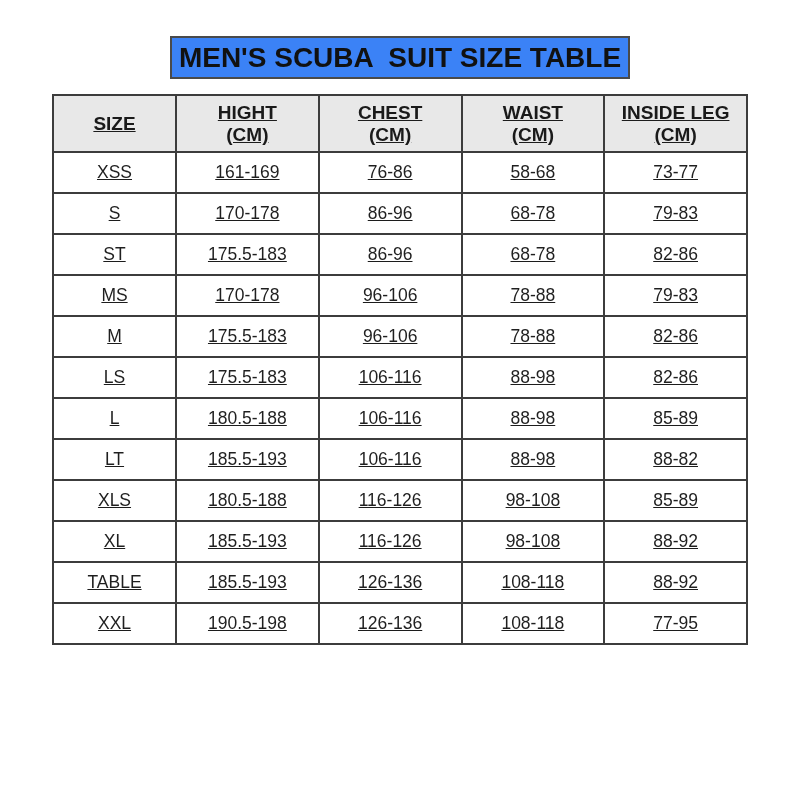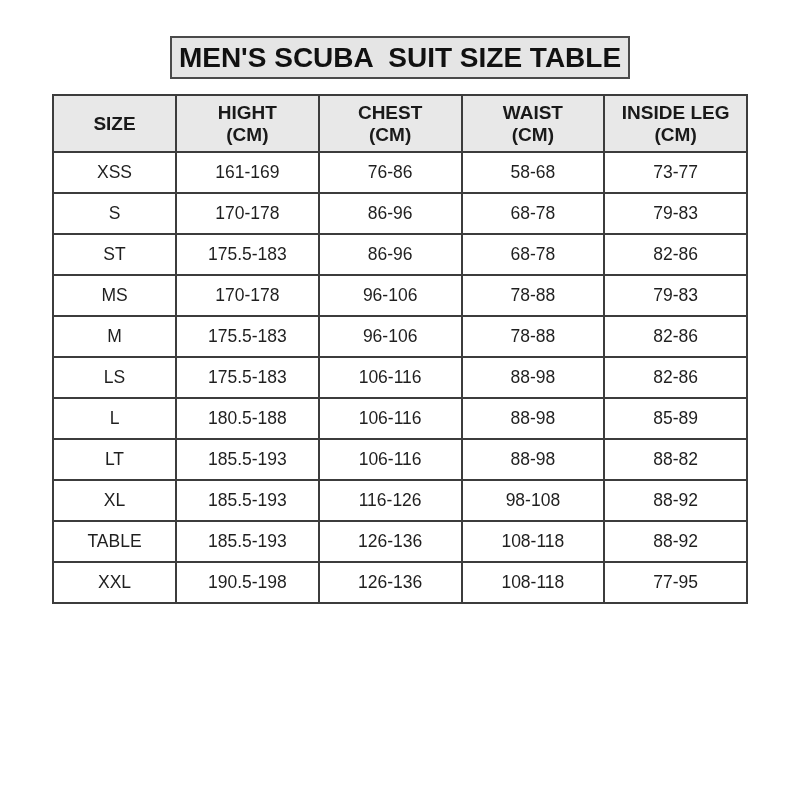--- a/index.html
+++ b/index.html
@@ -11,38 +11,39 @@
   }
   .page {
     width: 800px;
     height: 800px;
     background: #ffffff;
   }
   .title-box {
     width: 460px;
     margin: 36px auto 0 auto;
     border: 2px solid #4a4a4a;
-    background: #e5e5e5;
+    background: #3b82f6;
     height: 43px;
     display: flex;
     align-items: center;
     justify-content: center;
   }
   .title-text {
     font-weight: bold;
     font-size: 28px;
     letter-spacing: 0px;
     color: #111111;
     white-space: pre;
   }
   table.size-table {
     margin: 15px auto 0 auto;
     border-collapse: collapse;
     table-layout: fixed;
     width: 694px;
+    text-decoration: underline;
   }
   table.size-table th,
   table.size-table td {
     border: 2px solid #3c3c3c;
     text-align: center;
     vertical-align: middle;
     background: #ffffff;
   }
   table.size-table th {
     background: #e8e8e8;
@@ -152,20 +153,27 @@
           <td>85-89</td>
         </tr>
         <tr>
           <td>LT</td>
           <td>185.5-193</td>
           <td>106-116</td>
           <td>88-98</td>
           <td>88-82</td>
         </tr>
         <tr>
+          <td>XLS</td>
+          <td>180.5-188</td>
+          <td>116-126</td>
+          <td>98-108</td>
+          <td>85-89</td>
+        </tr>
+        <tr>
           <td>XL</td>
           <td>185.5-193</td>
           <td>116-126</td>
           <td>98-108</td>
           <td>88-92</td>
         </tr>
         <tr>
           <td>TABLE</td>
           <td>185.5-193</td>
           <td>126-136</td>

